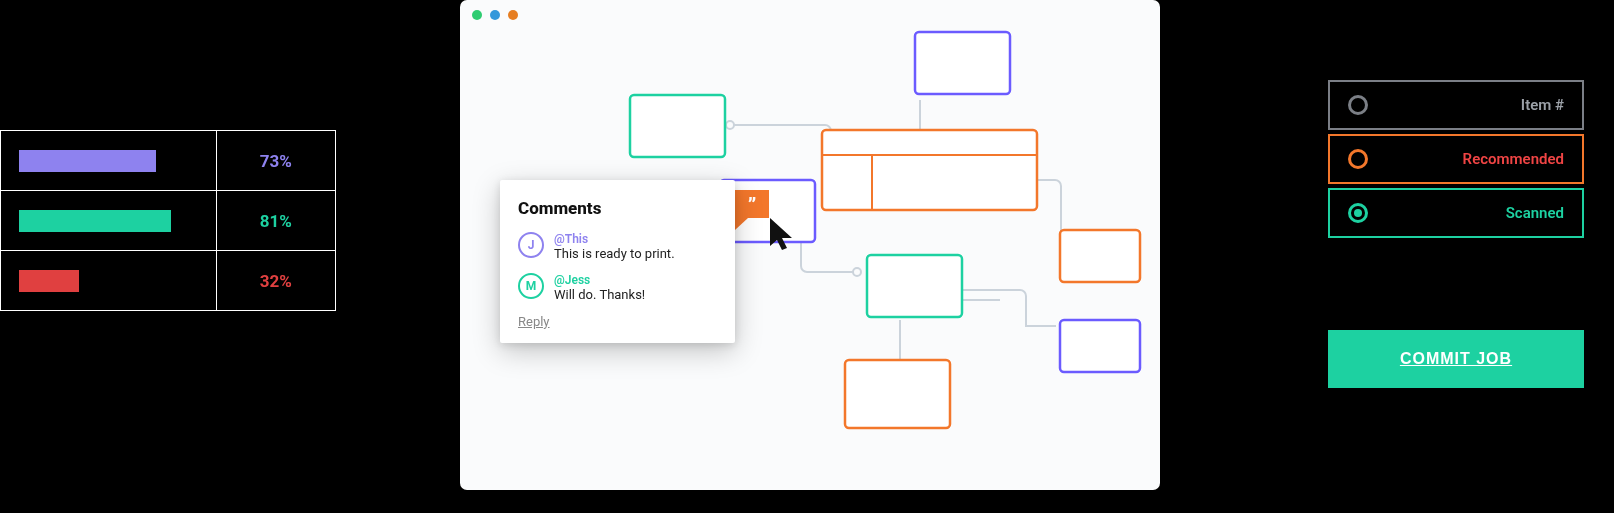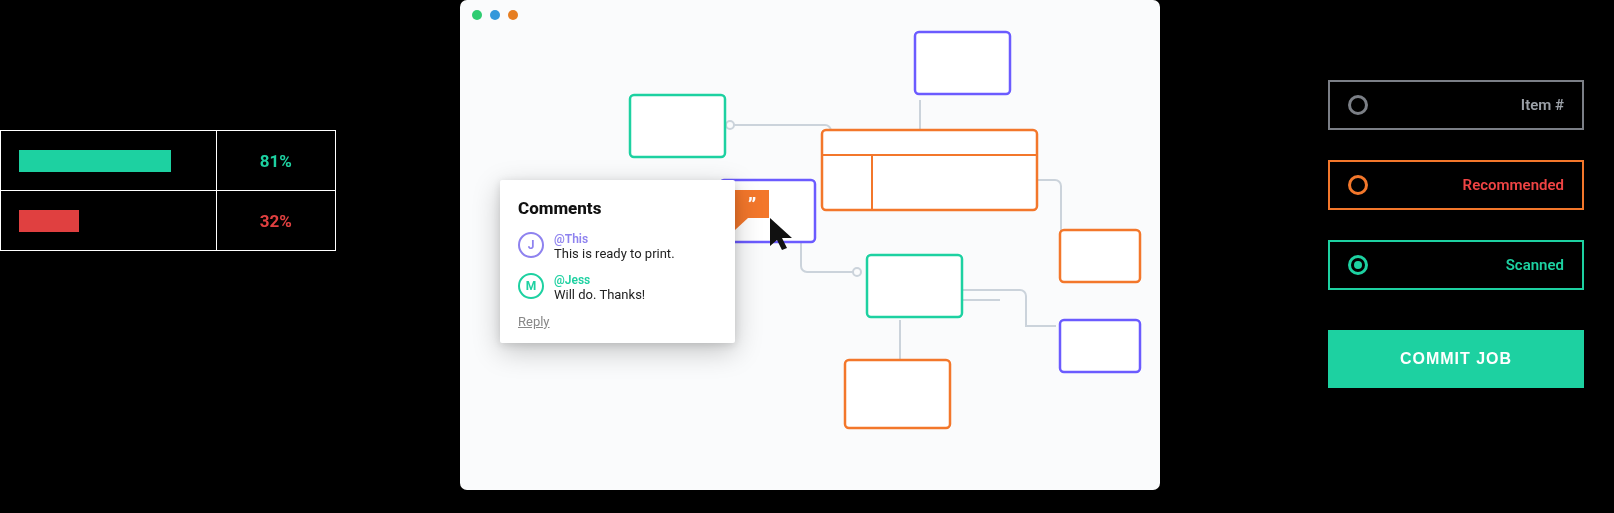--- a/index.html
+++ b/index.html
@@ -112,21 +112,21 @@
     text-decoration:underline;
     cursor:pointer;
   }
 
   
   .legend {
     position: absolute;
     right: 30px;
     top: 80px;
     width: 256px;
-    display:flex; flex-direction:column; gap:30px;
+    display:flex; flex-direction:column; gap:4px;
   }
   .legend-row {
     display:flex; align-items:center; justify-content:space-between;
     height: 50px;
     padding: 0 18px;
     border: 2px solid;
     background:#000;
   }
   .legend-row .ring {
     width: 20px; height:20px; border-radius:50%;
@@ -154,27 +154,34 @@
     top: 330px;
     width: 256px;
     height: 58px;
     background:#1dd1a1;
     color:#fff;
     border:none;
     font-size:16px;
     font-weight:800;
     letter-spacing:1px;
     cursor:pointer;
+    text-decoration:underline;
   }
 </style>
 </head>
 <body>
 
 <table class="prog-table">
   <tbody>
+    <tr>
+      <td class="bar-cell">
+          <div class="prog-bar bg-purple" style="width:137px"></div>
+        </td>
+      <td class="pct-cell c-purple">73%</td>
+    </tr>
     <tr>
       <td class="bar-cell">
           <div class="prog-bar bg-teal" style="width:152px"></div>
         </td>
       <td class="pct-cell c-teal">81%</td>
     </tr>
     <tr>
       <td class="bar-cell">
           <div class="prog-bar bg-red" style="width:60px"></div>
         </td>

